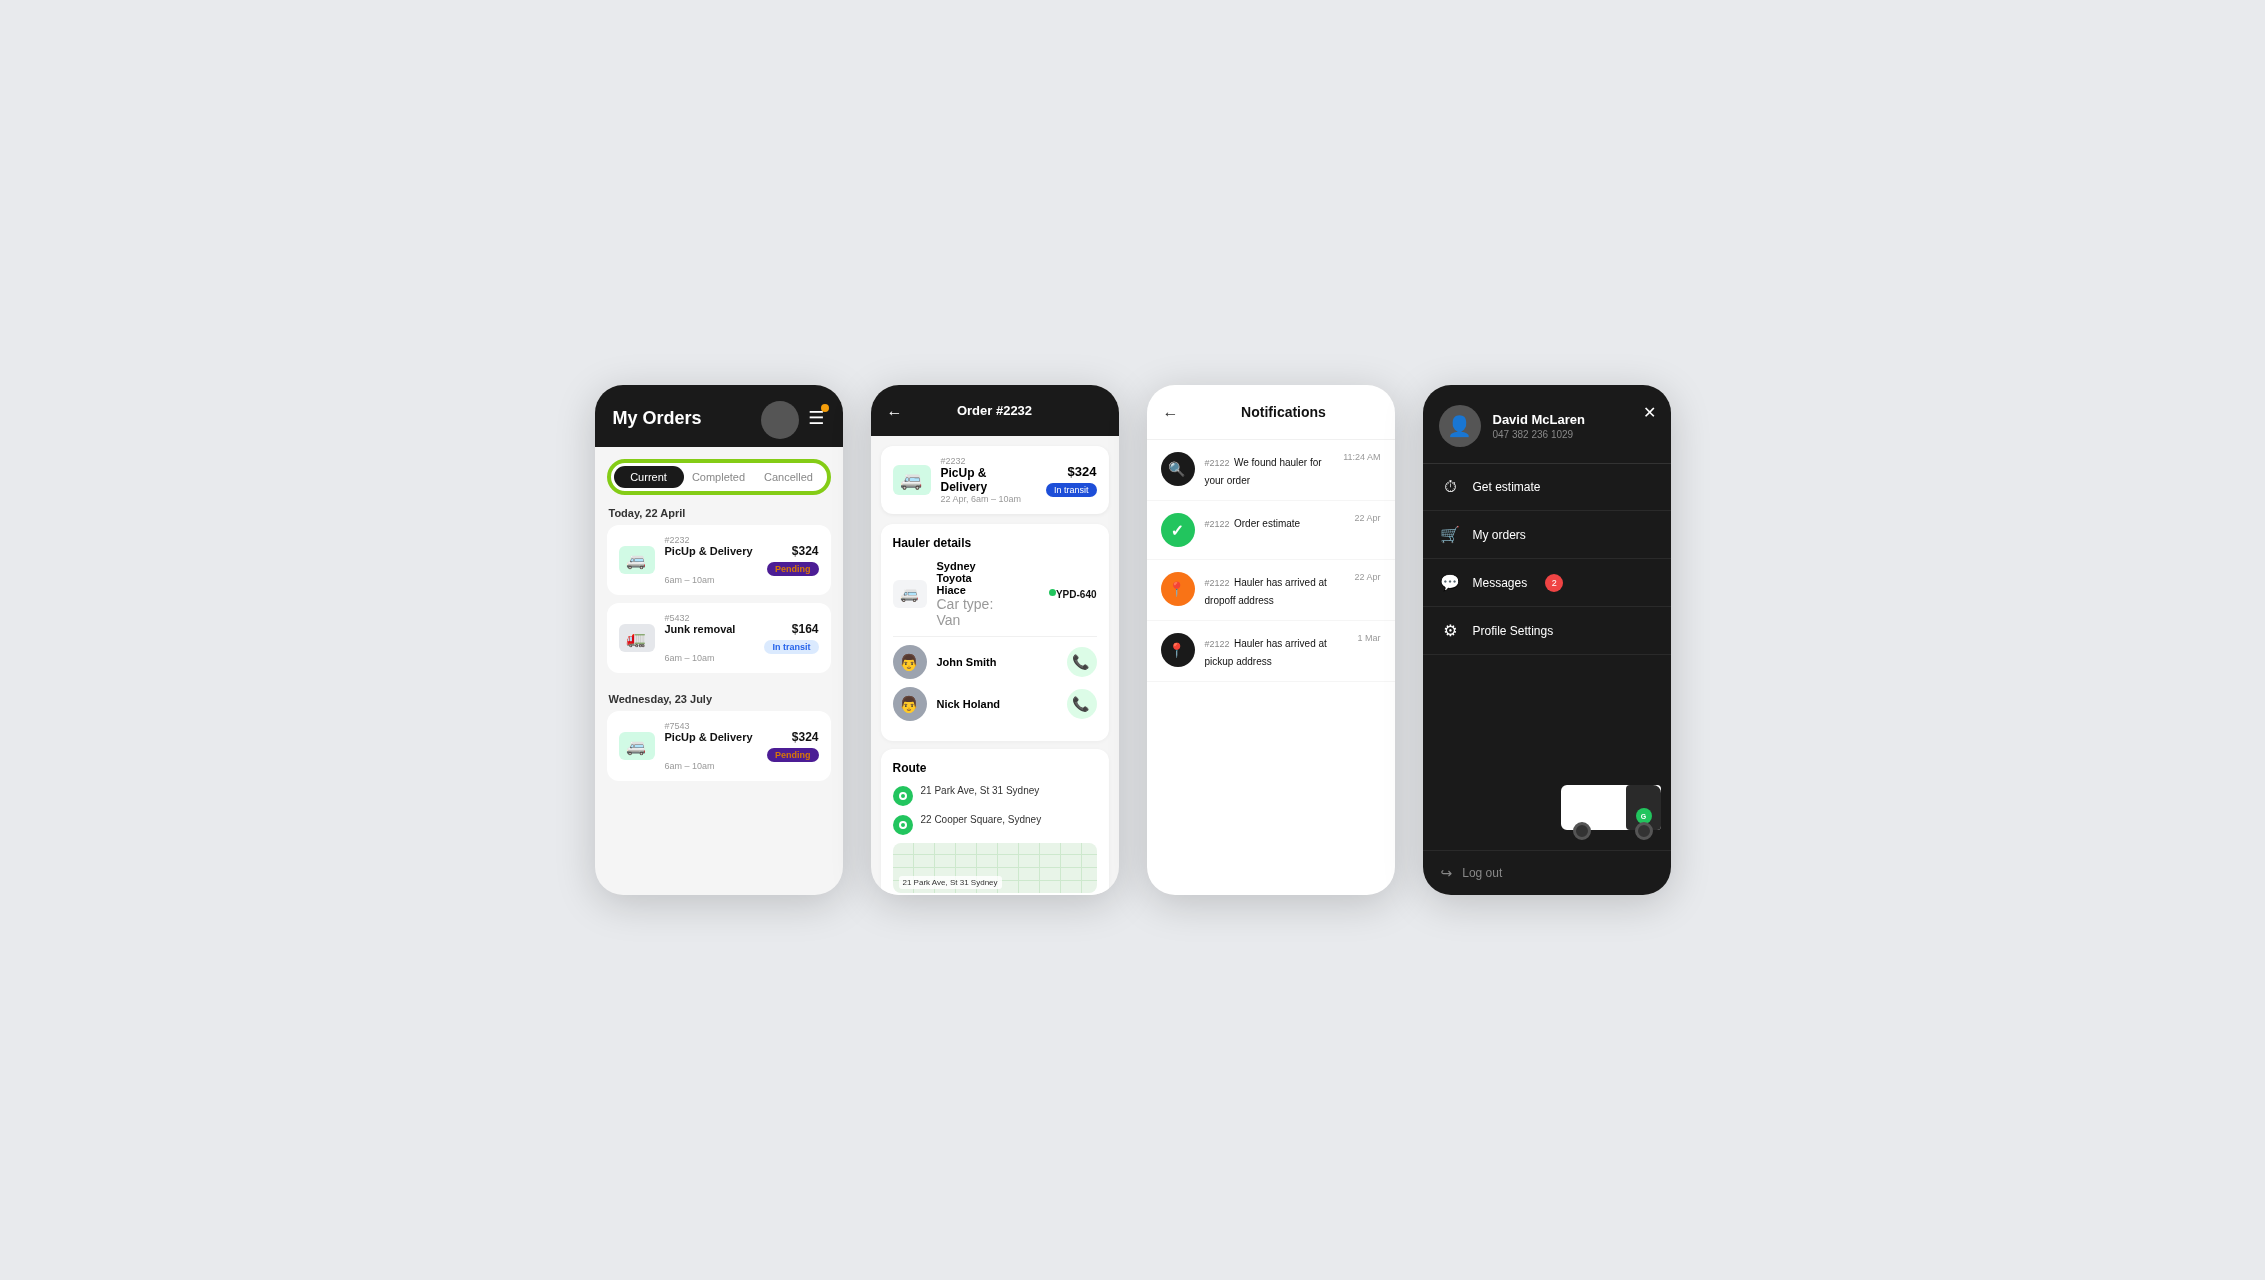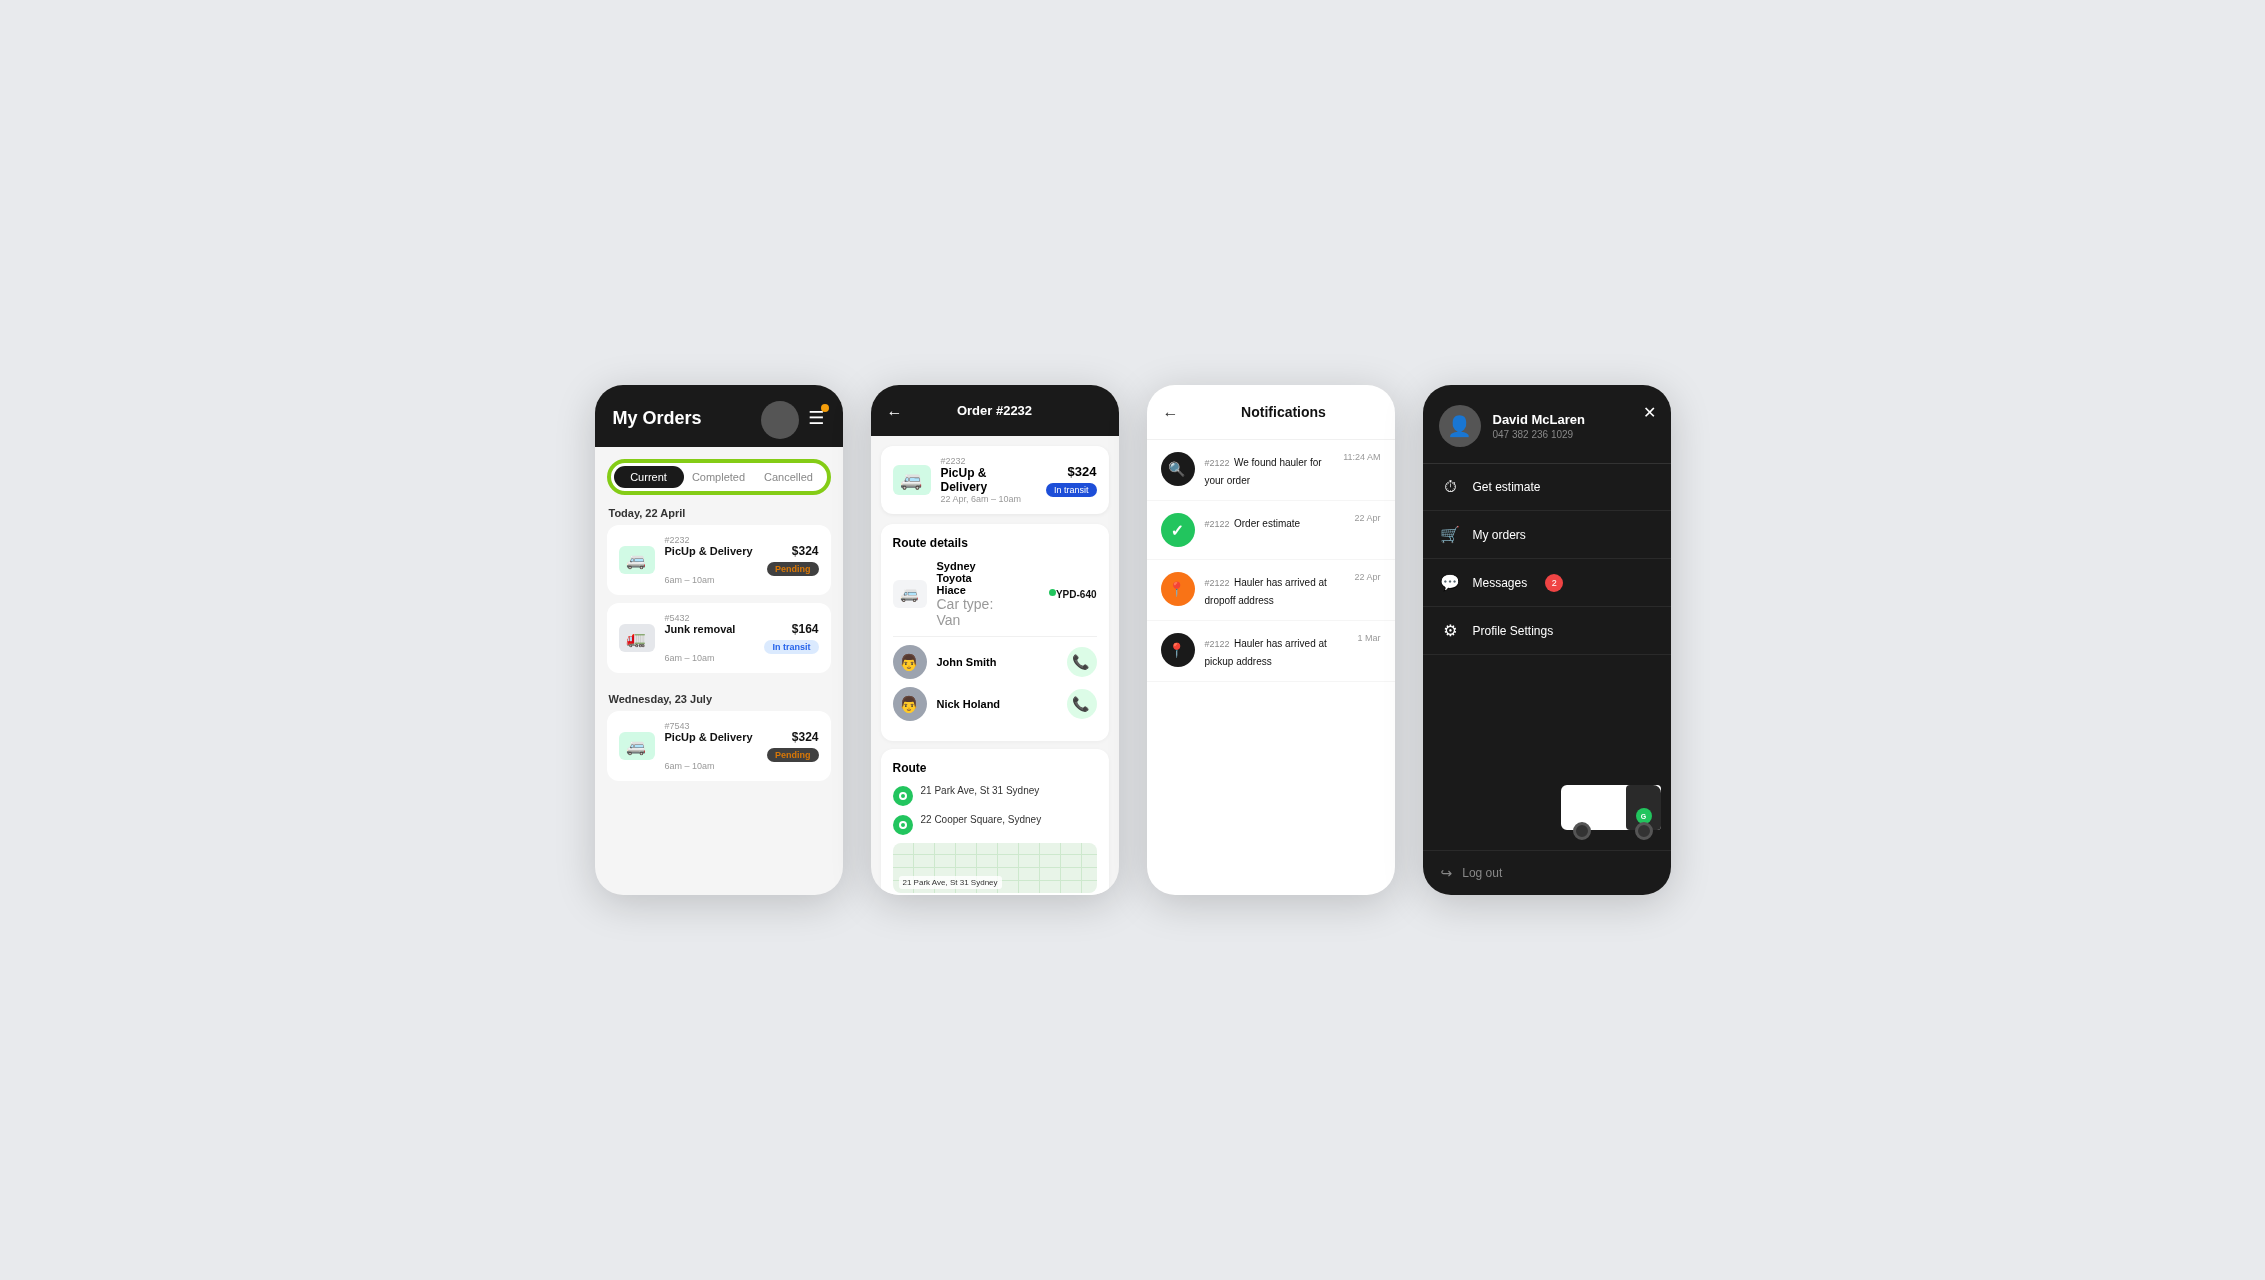--- a/index.html
+++ b/index.html
@@ -123,21 +123,21 @@
     .s1-order-right { text-align: right; }
     .s1-order-price { font-size: 12px; font-weight: 700; color: #111; }
     .s1-badge {
       display: inline-block;
       padding: 2px 8px;
       border-radius: 10px;
       font-size: 9px;
       font-weight: 600;
       margin-top: 4px;
     }
-    .badge-pending { background: #404040; color: #d97706; }
+    .badge-pending { background: #4c1d95; color: #d97706; }
     .badge-transit { background: #dbeafe; color: #2563eb; }
 
     
     .screen2 {
       width: 248px;
       height: 510px;
       background: #f5f5f5;
     }
     .s2-header {
       background: #1a1a1a;
@@ -539,21 +539,21 @@
         <div class="s2-order-name">PicUp &amp; Delivery</div>
         <div class="s2-order-time">22 Apr, 6am – 10am</div>
       </div>
       <div style="text-align:right;">
         <div class="s2-order-price">$324</div>
         <div class="s2-transit-badge">In transit</div>
       </div>
     </div>
 
     <div class="s2-section">
-      <div class="s2-section-title">Route details</div>
+      <div class="s2-section-title">Hauler details</div>
       <div class="s2-hauler-row">
         <div class="s2-hauler-icon">🚐</div>
         <div class="s2-hauler-info">
           <div class="s2-hauler-name">Sydney Toyota Hiace</div>
           <div class="s2-hauler-type">Car type: Van</div>
         </div>
         <div class="s2-plate">
           <span class="s2-plate-dot"></span>
           <span>YPD-640</span>
         </div>

